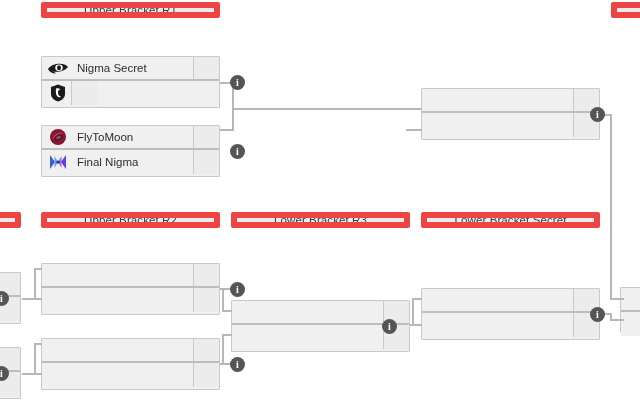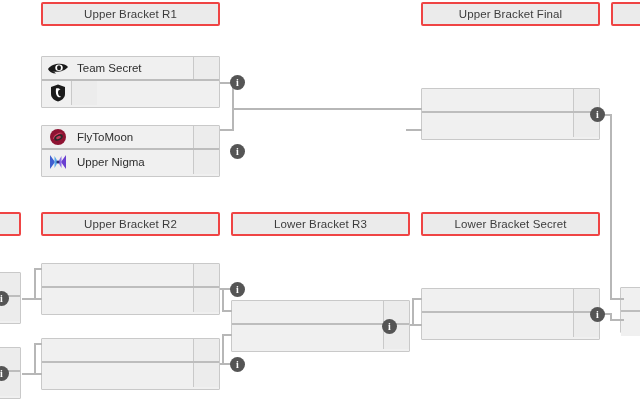--- a/index.html
+++ b/index.html
@@ -10,23 +10,23 @@
     font-family:"Liberation Sans","DejaVu Sans",sans-serif;
     overflow:hidden;
     position:relative;
     color:#3d3d3d;
   }
   #bracket{position:absolute;left:0;top:0;width:640px;height:406px;}
 
   
   .round-header{
     position:absolute;
-    height:24px;
+    height:16px;
     background:#ebebeb;
-    border:2px solid #ef4444;
+    border:6px solid #ef4444;
     border-radius:2px;
     display:flex;align-items:center;justify-content:center;
     font-size:11.5px;
     color:#3c3c3c;
     letter-spacing:.1px;
     box-sizing:border-box;
     white-space:nowrap;
     overflow:hidden;
   }
 
@@ -96,21 +96,20 @@
   .conn.h{height:2px;}
   .conn.v{width:2px;}
 </style>
 </head>
 <body>
 
 <div id="bracket">
 
   <div class="round-header" style="left:41px;top:2px;width:179px;">Upper Bracket R1</div>
 
-  <div class="round-header" style="left:421px;top:2px;width:179px;">Upper Bracket Final</div>
 
   <div class="round-header" style="left:611px;top:2px;width:179px;"></div>
 
   <div class="round-header" style="left:-158px;top:212px;width:179px;"></div>
 
   <div class="round-header" style="left:41px;top:212px;width:179px;">Upper Bracket R2</div>
 
   <div class="round-header" style="left:231px;top:212px;width:179px;">Lower Bracket R3</div>
 
   <div class="round-header" style="left:421px;top:212px;width:179px;">Lower Bracket Secret</div>
@@ -155,21 +154,21 @@
   <div class="match" style="left:41px;top:56px;width:179px;height:52px;">
     <div class="row top">
       <span class="logo">
         <svg width="22" height="16" viewBox="0 0 44 30">
           <path d="M2 17 C10 5 34 3 42 13 C34 24 10 26 2 17 Z" fill="#1b1b1b"></path>
           <ellipse cx="24" cy="14.5" rx="7.5" ry="6.5" fill="#ffffff"></ellipse>
           <ellipse cx="24" cy="14.5" rx="4" ry="5" fill="#1b1b1b"></ellipse>
           <path d="M2 17 C8 19 14 22 18 26 C10 26 4 22 2 17 Z" fill="#1b1b1b"></path>
         </svg>
       </span>
-      <span class="tname">Team Secret</span>
+      <span class="tname">Nigma Secret</span>
       <span class="score"></span>
     </div>
     <div class="row">
       <span class="logo">
         <svg width="16" height="18" viewBox="0 0 32 36">
           <path d="M16 1 L30 6 V20 C30 28 23 33 16 35 C9 33 2 28 2 20 V6 Z" fill="#1a1a1a"></path>
           <path d="M12 9 C12 9 11 17 13 22 C15 27 20 28 22 25 C19 25 16 22 16 17 C16 13 18 11 21 11 C18 8 14 8 12 9 Z" fill="#ffffff"></path>
         </svg>
       </span>
       <span class="score"></span>
@@ -193,21 +192,21 @@
     <div class="row">
       <span class="logo">
         <svg width="20" height="18" viewBox="0 0 40 36">
           <path d="M4 4 L14 18 L4 32 Z" fill="#3f5fd0"></path>
           <path d="M36 4 L26 18 L36 32 Z" fill="#6a3fd0"></path>
           <path d="M13 6 L20 18 L13 30 Z" fill="#5aa8e8"></path>
           <path d="M27 6 L20 18 L27 30 Z" fill="#8a6ae8"></path>
           <circle cx="20" cy="18" r="3.2" fill="#2a2f7a"></circle>
         </svg>
       </span>
-      <span class="tname">Upper Nigma</span>
+      <span class="tname">Final Nigma</span>
       <span class="score"></span>
     </div>
     <div class="infobadge" style="left:188px;top:18px;">i</div>
   </div>
 
   <div class="match empty" style="left:421px;top:88px;width:179px;height:52px;">
     <div class="row top">
       <span class="logo"></span>
       <span class="tname"></span>
       <span class="score"></span>

